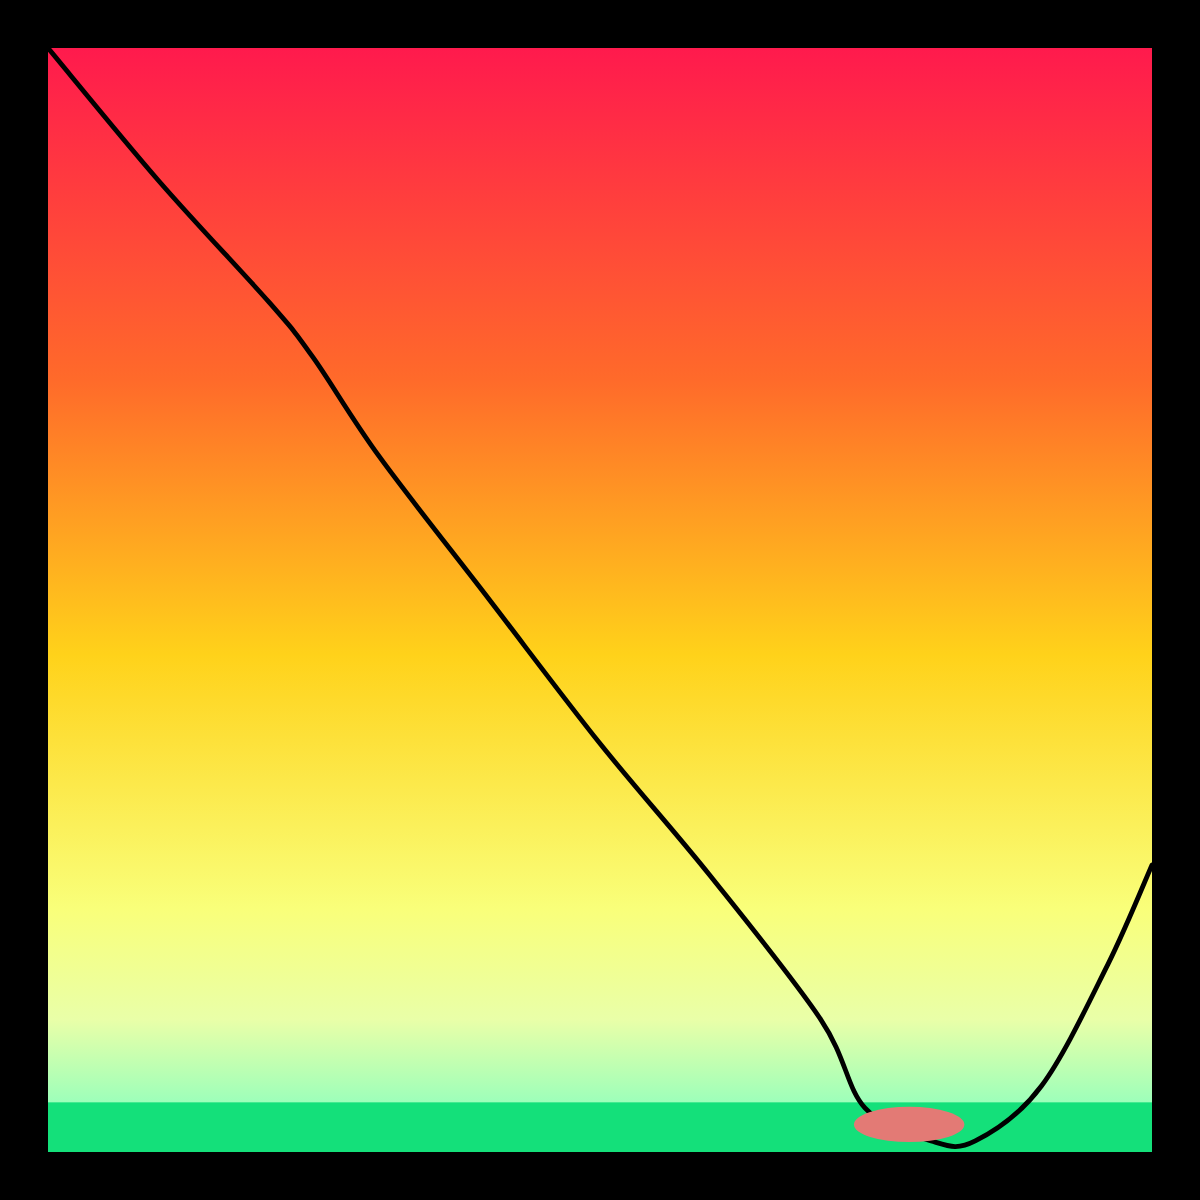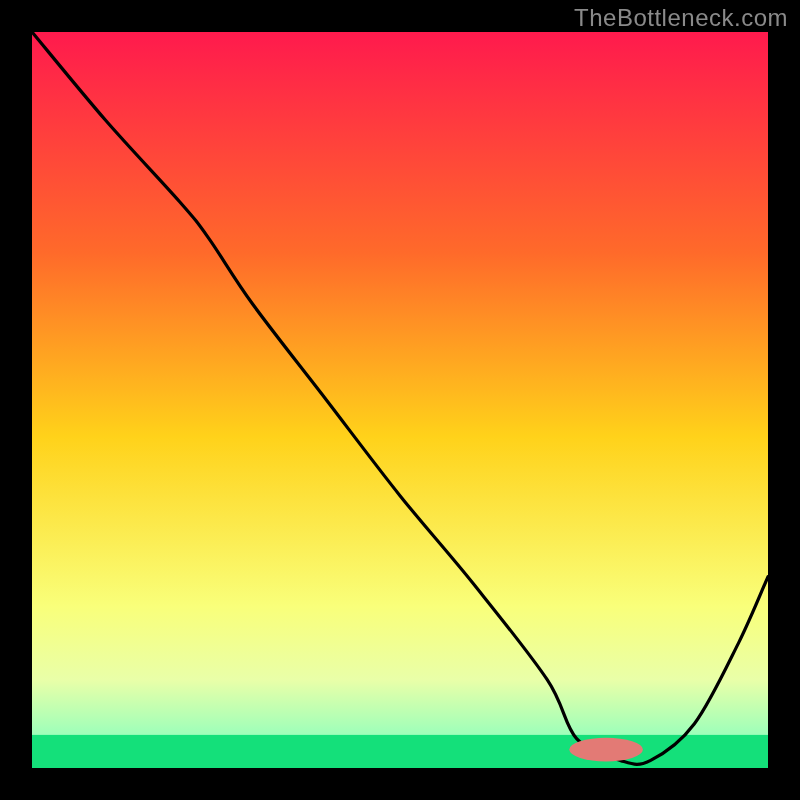--- a/index.html
+++ b/index.html
@@ -36,21 +36,20 @@
     height: 736px;
   }
   svg {
     display: block;
   }
 </style>
 </head>
 <body>
 
 <div class="frame">
-  <div class="watermark">TheBottleneck.com</div>
 
   <div class="plot-area">
     <svg id="chart-svg" width="736" height="736" viewBox="0 0 736 736">
       <defs>
         <linearGradient id="bg-grad" x1="0" y1="0" x2="0" y2="1">
             <stop offset="0%" stop-color="#ff1a4d"></stop>
             <stop offset="30%" stop-color="#ff6a2a"></stop>
             <stop offset="55.00000000000001%" stop-color="#ffd21a"></stop>
             <stop offset="78%" stop-color="#f9ff7a"></stop>
             <stop offset="88%" stop-color="#e9ffa8"></stop>

